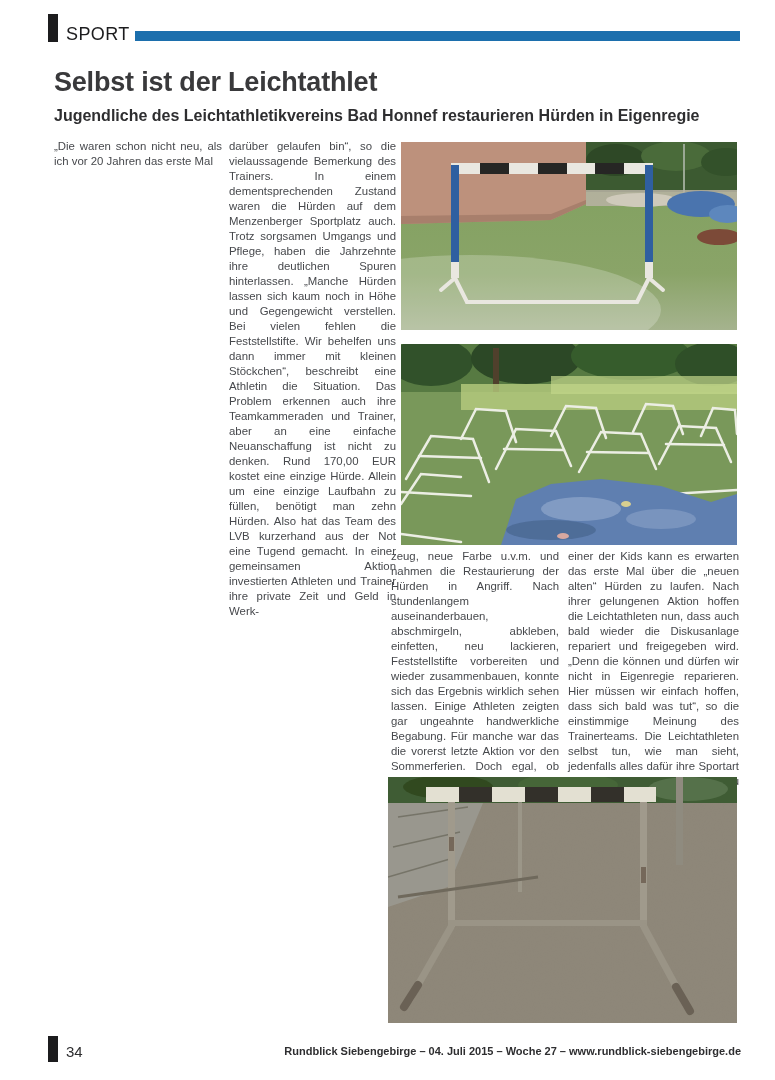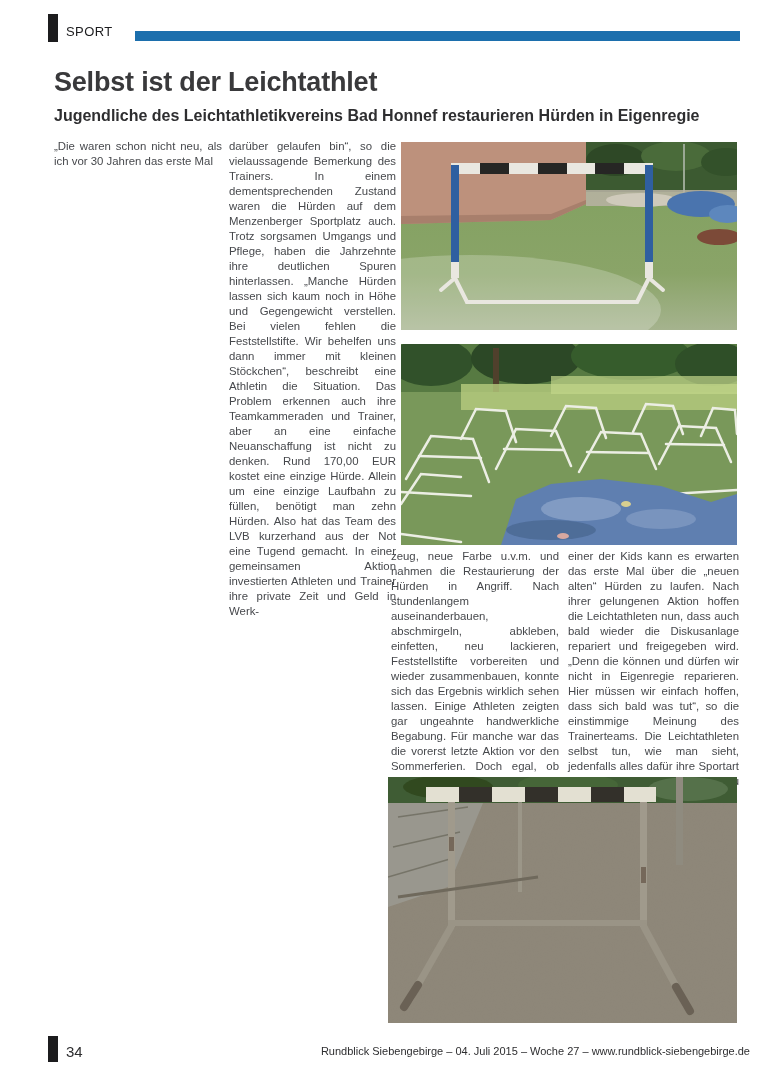--- a/index.html
+++ b/index.html
@@ -1,56 +1,56 @@
 <!DOCTYPE html>
 <html lang="de"><head>
 <meta charset="utf-8">
 <style>
   html, body { margin:0; padding:0; background:#ffffff; }
   .page {
     position:relative; width:775px; height:1080px; background:#ffffff;
     font-family:"Liberation Sans", sans-serif; color:#46484c; overflow:hidden;
   }
   .section-marker { position:absolute; left:48px; top:14px; width:10px; height:28px; background:#1c1c1e; }
-  .section-label  { position:absolute; left:66px; top:24px; font-size:13px; letter-spacing:.4px; color:#1c1c1e; }
+  .section-label  { position:absolute; left:66px; top:24px; font-size:18px; letter-spacing:.4px; color:#1c1c1e; }
   .accent-bar     { position:absolute; left:135px; top:31px; width:605px; height:10px; background:#1c6fad; }
 
   .headline    { position:absolute; left:54px; top:66px; margin:0; font-size:27px; line-height:32px;
                  font-weight:bold; color:#39393b; letter-spacing:-.2px;text-align:center; }
   .subheadline { position:absolute; left:54px; top:107px; margin:0; font-size:16px; font-weight:bold; color:#2e2e30; }
 
   .bodycol { position:absolute; font-size:11.4px; line-height:15px; text-align:justify; color:#46484c; }
   .col1 { left:54px;  top:139px; width:168px; }
   .col2 { left:229px; top:139px; width:167px; height:412px; }
   .col3 { left:391px; top:549px; width:168px; height:218px; }
   .col4 { left:568px; top:549px; width:171px; height:218px; }
 
   figure.photo { position:absolute; margin:0; padding:0; }
   .photo1 { left:401px; top:142px; width:336px; height:188px; }
   .photo2 { left:401px; top:344px; width:336px; height:201px; }
   .photo3 { left:388px; top:777px; width:349px; height:246px; }
   figure.photo svg { display:block; width:100%; height:100%; }
 
   .footer-marker { position:absolute; left:48px; top:1036px; width:10px; height:26px; background:#1c1c1e; }
   .page-number   { position:absolute; left:66px; top:1043px; font-size:15px; color:#2e2e30; }
-  .credit        { position:absolute; right:25px; top:1045px; font-size:11px; font-weight:normal; color:#2e2e30; }
+  .credit        { position:absolute; right:34px; top:1045px; font-size:11px; font-weight:bold; color:#2e2e30; }
 </style>
 </head>
 <body>
 
 <div class="page">
 
   <div class="section-marker"></div>
   <div class="section-label">SPORT</div>
   <div class="accent-bar"></div>
 
   <h1 class="headline">Selbst ist der Leichtathlet</h1>
   <h2 class="subheadline">Jugendliche des Leichtathletikvereins Bad Honnef restaurieren Hürden in Eigenregie</h2>
 
-  <div class="bodycol col1">„Die waren schon nicht neu, als ich vor 30 Jahren das erste Mal</div>
+  <div class="bodycol col1">„Die waren schon nicht neu, als ich vor 20 Jahren das erste Mal</div>
   <div class="bodycol col2">darüber gelaufen bin“, so die vielaussagende Bemerkung des Trainers. In einem dementsprechenden Zustand waren die Hürden auf dem Menzenberger Sportplatz auch. Trotz sorgsamen Umgangs und Pflege, haben die Jahrzehnte ihre deutlichen Spuren hinterlassen. „Manche Hürden lassen sich kaum noch in Höhe und Gegengewicht verstellen. Bei vielen fehlen die Feststellstifte. Wir behelfen uns dann immer mit kleinen Stöckchen“, beschreibt eine Athletin die Situation. Das Problem erkennen auch ihre Teamkammeraden und Trainer, aber an eine einfache Neuanschaffung ist nicht zu denken. Rund 170,00 EUR kostet eine einzige Hürde. Allein um eine einzige Laufbahn zu füllen, benötigt man zehn Hürden. Also hat das Team des LVB kurzerhand aus der Not eine Tugend gemacht. In einer gemeinsamen Aktion investierten Athleten und Trainer ihre private Zeit und Geld in Werk-</div>
   <div class="bodycol col3">zeug, neue Farbe u.v.m. und nahmen die Restaurierung der Hürden in Angriff. Nach stundenlangem auseinanderbauen, abschmirgeln, abkleben, einfetten, neu lackieren, Feststellstifte vorbereiten und wieder zusammenbauen, konnte sich das Ergebnis wirklich sehen lassen. Einige Athleten zeigten gar ungeahnte handwerkliche Begabung. Für manche war das die vorerst letzte Aktion vor den Sommerferien. Doch egal, ob schon auf dem Weg in den Urlaub, oder noch im Training, kaum</div>
   <div class="bodycol col4">einer der Kids kann es erwarten das erste Mal über die „neuen alten“ Hürden zu laufen. Nach ihrer gelungenen Aktion hoffen die Leichtathleten nun, dass auch bald wieder die Diskusanlage repariert und freigegeben wird. „Denn die können und dürfen wir nicht in Eigenregie reparieren. Hier müssen wir einfach hoffen, dass sich bald was tut“, so die einstimmige Meinung des Trainerteams. Die Leichtathleten selbst tun, wie man sieht, jedenfalls alles dafür ihre Sportart gut und sicher ausüben zu können.</div>
 
   <figure class="photo photo1" role="img" aria-label="Restaurierte Hürde mit blauen Pfosten und schwarz-weißer Querlatte auf Rasen vor einer Mauer">
     <svg viewBox="0 0 336 188" preserveAspectRatio="none">
       <defs>
         <linearGradient id="g1" x1="0" y1="0" x2="0" y2="1">
           <stop offset="0" stop-color="#7fa05e"></stop>
             <stop offset="0.7" stop-color="#8aa468"></stop>

